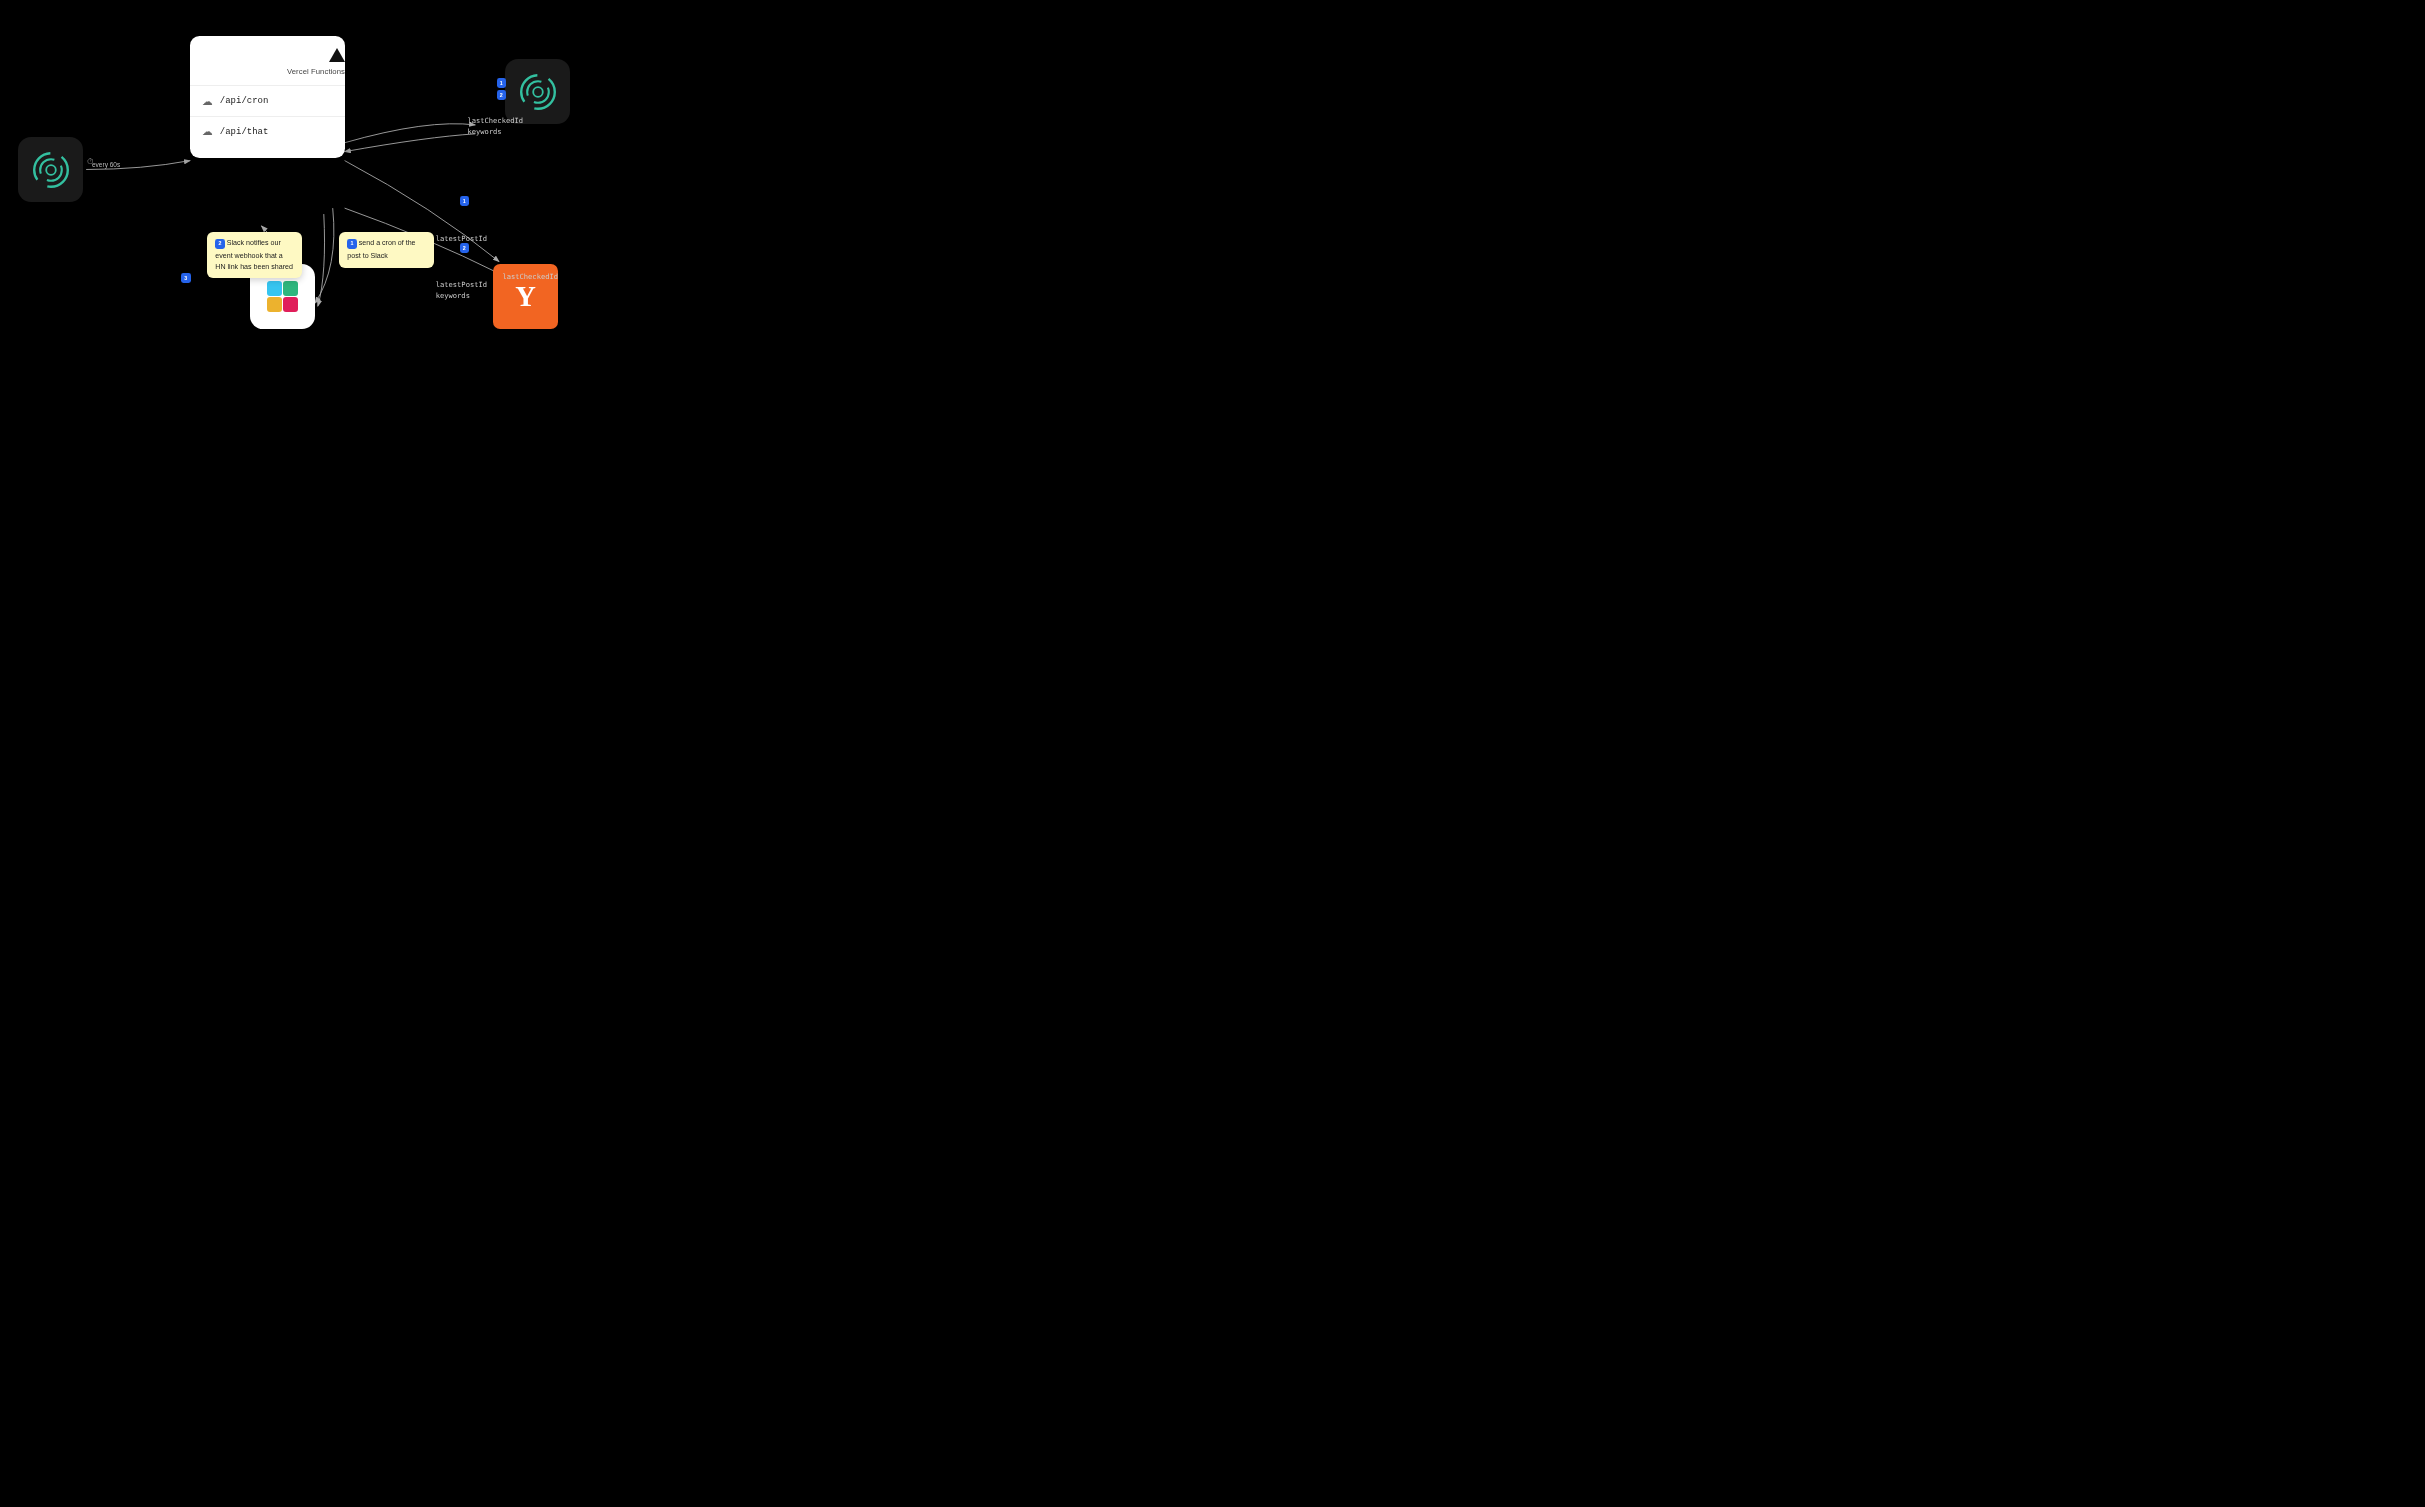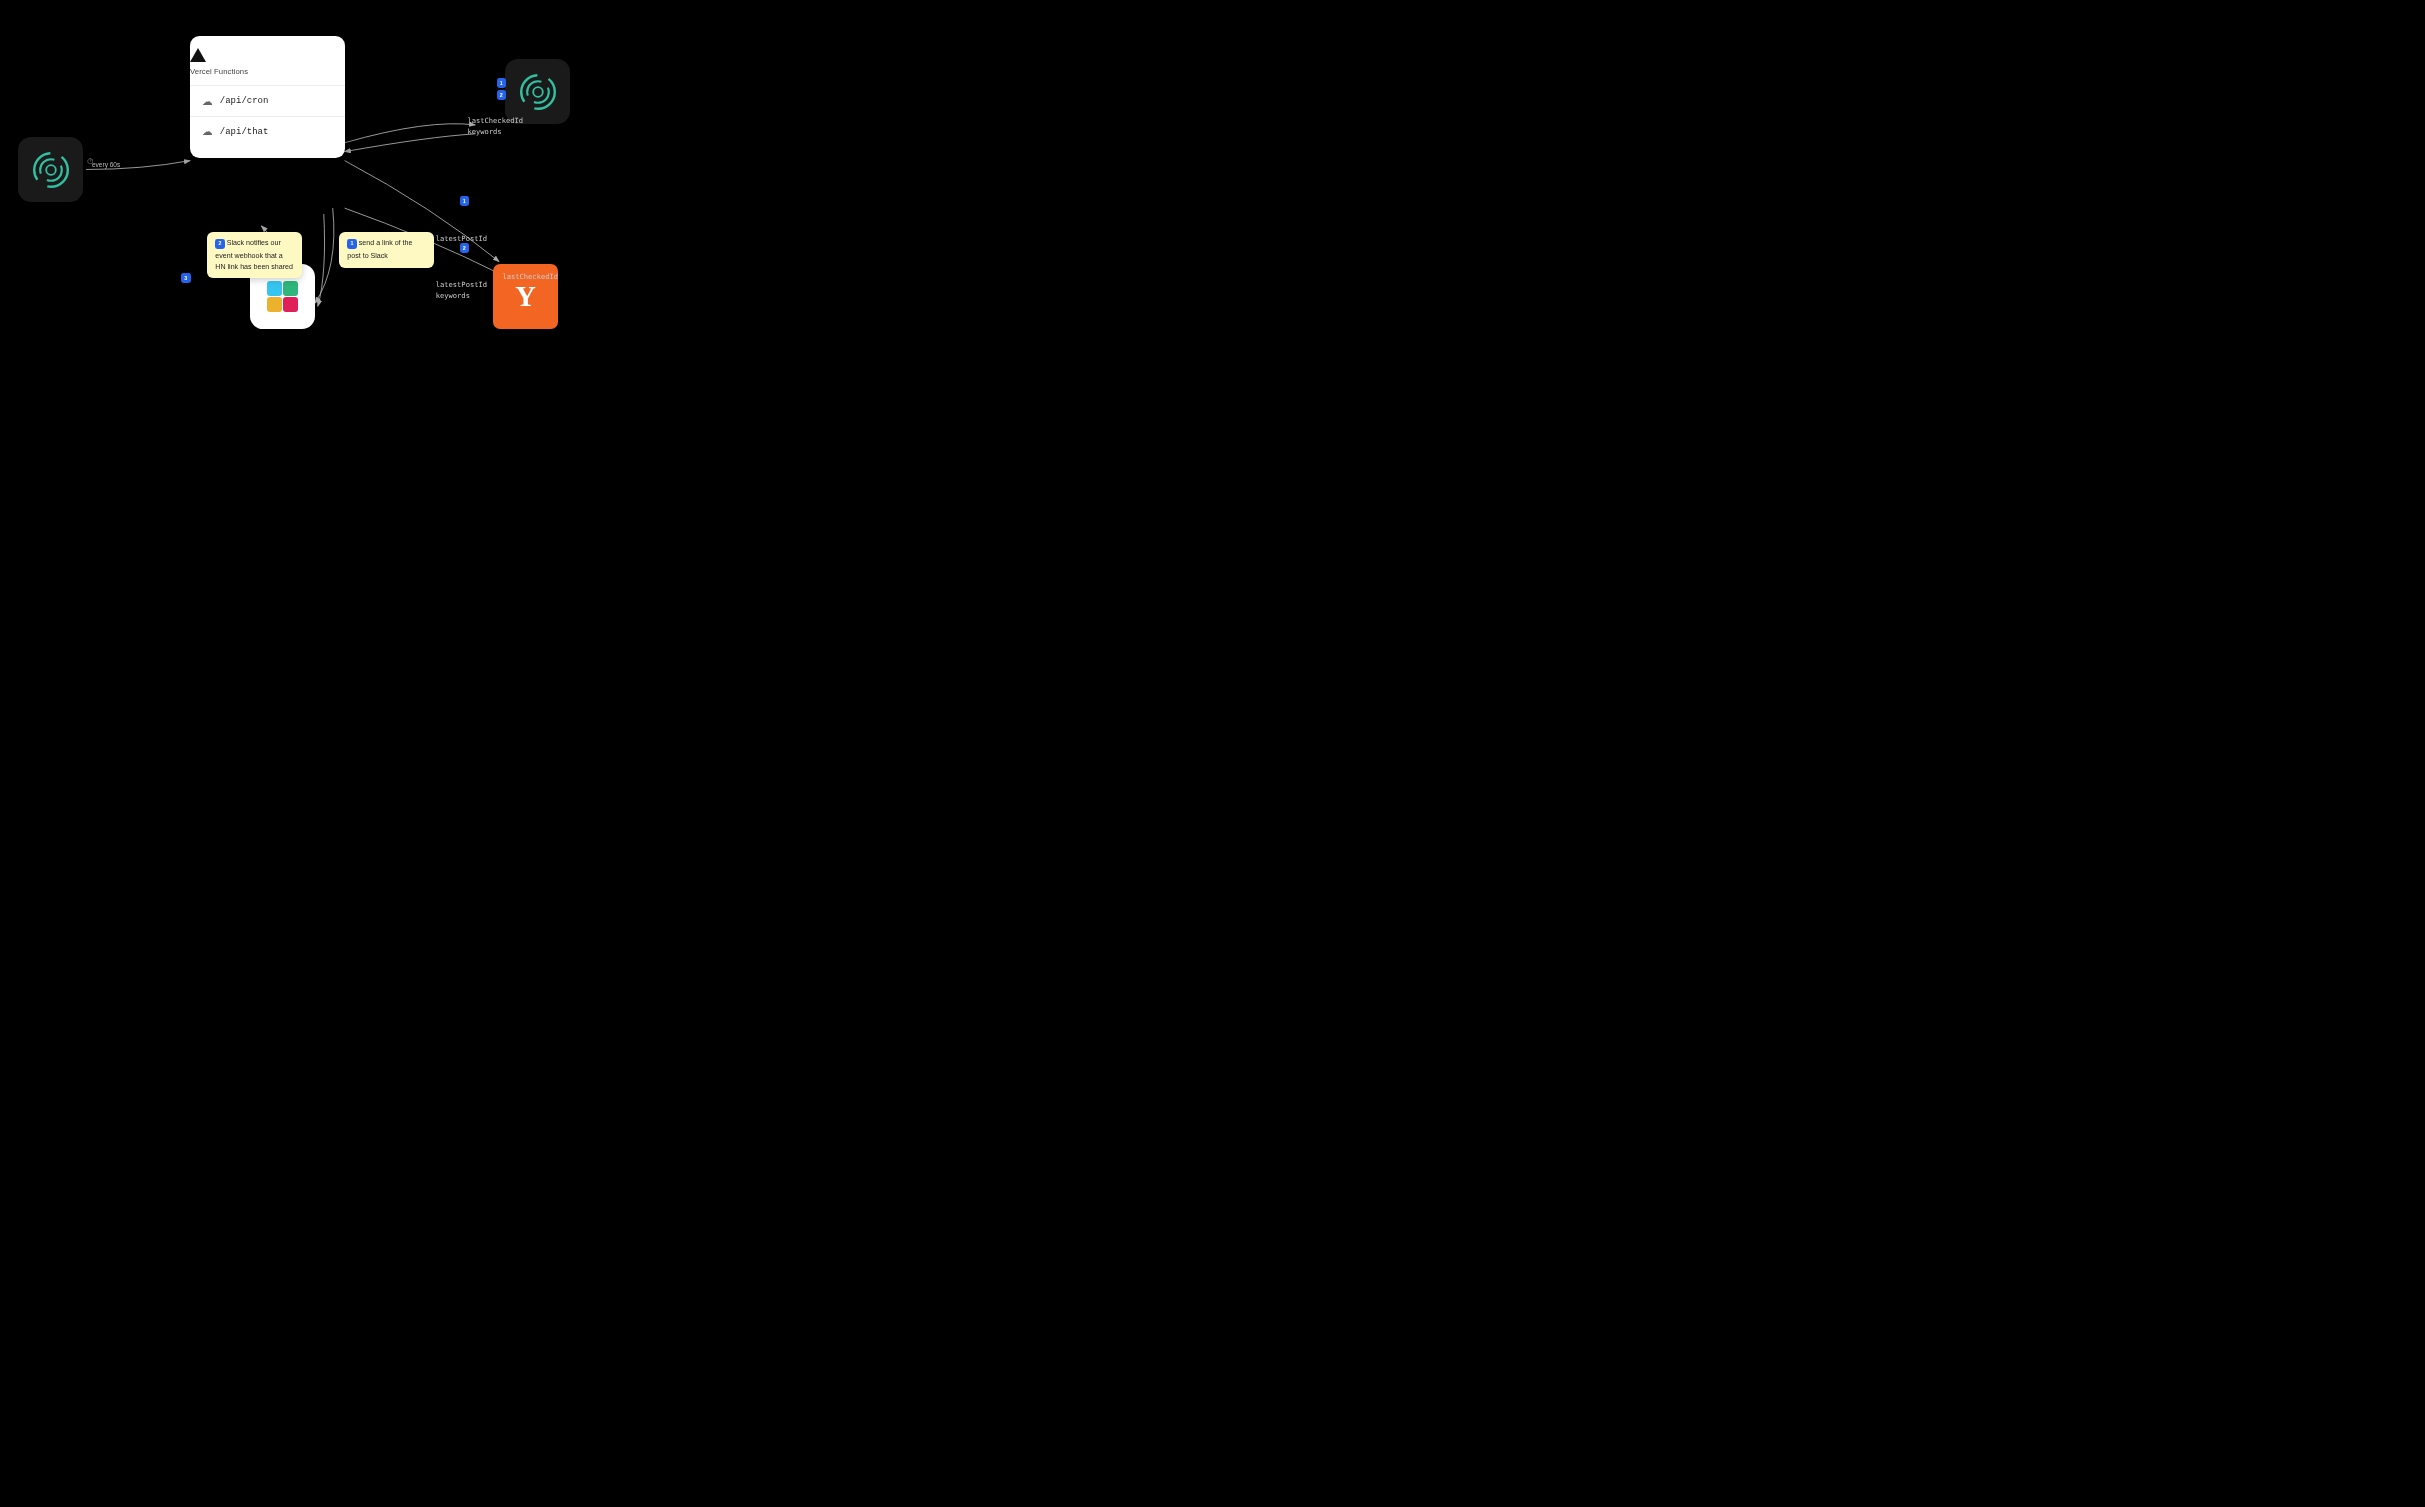--- a/index.html
+++ b/index.html
@@ -26,21 +26,21 @@
       width: 155px;
       background: #fff;
       border-radius: 9.5px;
       padding: 12px 0 12px 0;
       box-shadow: 0 2.4px 18px rgba(0,0,0,0.4);
       z-index: 10;
     }
     .vercel-card-header {
       display: flex;
       flex-direction: column;
-      align-items: flex-start;
+      align-items: flex-end;
       padding-bottom: 9.5px;
     }
     .vercel-triangle {
       width: 0;
       height: 0;
       border-left: 8.3px solid transparent;
       border-right: 8.3px solid transparent;
       border-bottom: 14.3px solid #111;
       margin-bottom: 4.8px;
     }
@@ -291,21 +291,21 @@
   </div>
 
   <div class="service-icon yc-icon-box">
     <span class="yc-letter">Y</span>
   </div>
 
   <div class="tooltip-box" style="left: 339px; top: 232px;">
     <div class="label-badge" style="position: relative; display: inline-flex; margin-bottom: 2.4px; left: 0; top: 0;">
       <span>1</span>
     </div>
-    <span>send a link of the post to Slack</span>
+    <span>send a cron of the post to Slack</span>
   </div>
 
   <div class="tooltip-box" style="left: 207px; top: 232px;">
     <div class="label-badge" style="position: relative; display: inline-flex; margin-bottom: 2.4px; left: 0; top: 0;">
       <span>2</span>
     </div>
     <span>Slack notifies our event webhook that a HN link has been shared</span>
   </div>
 
   <div class="label-badge" style="left: 181px; top: 273px;">

